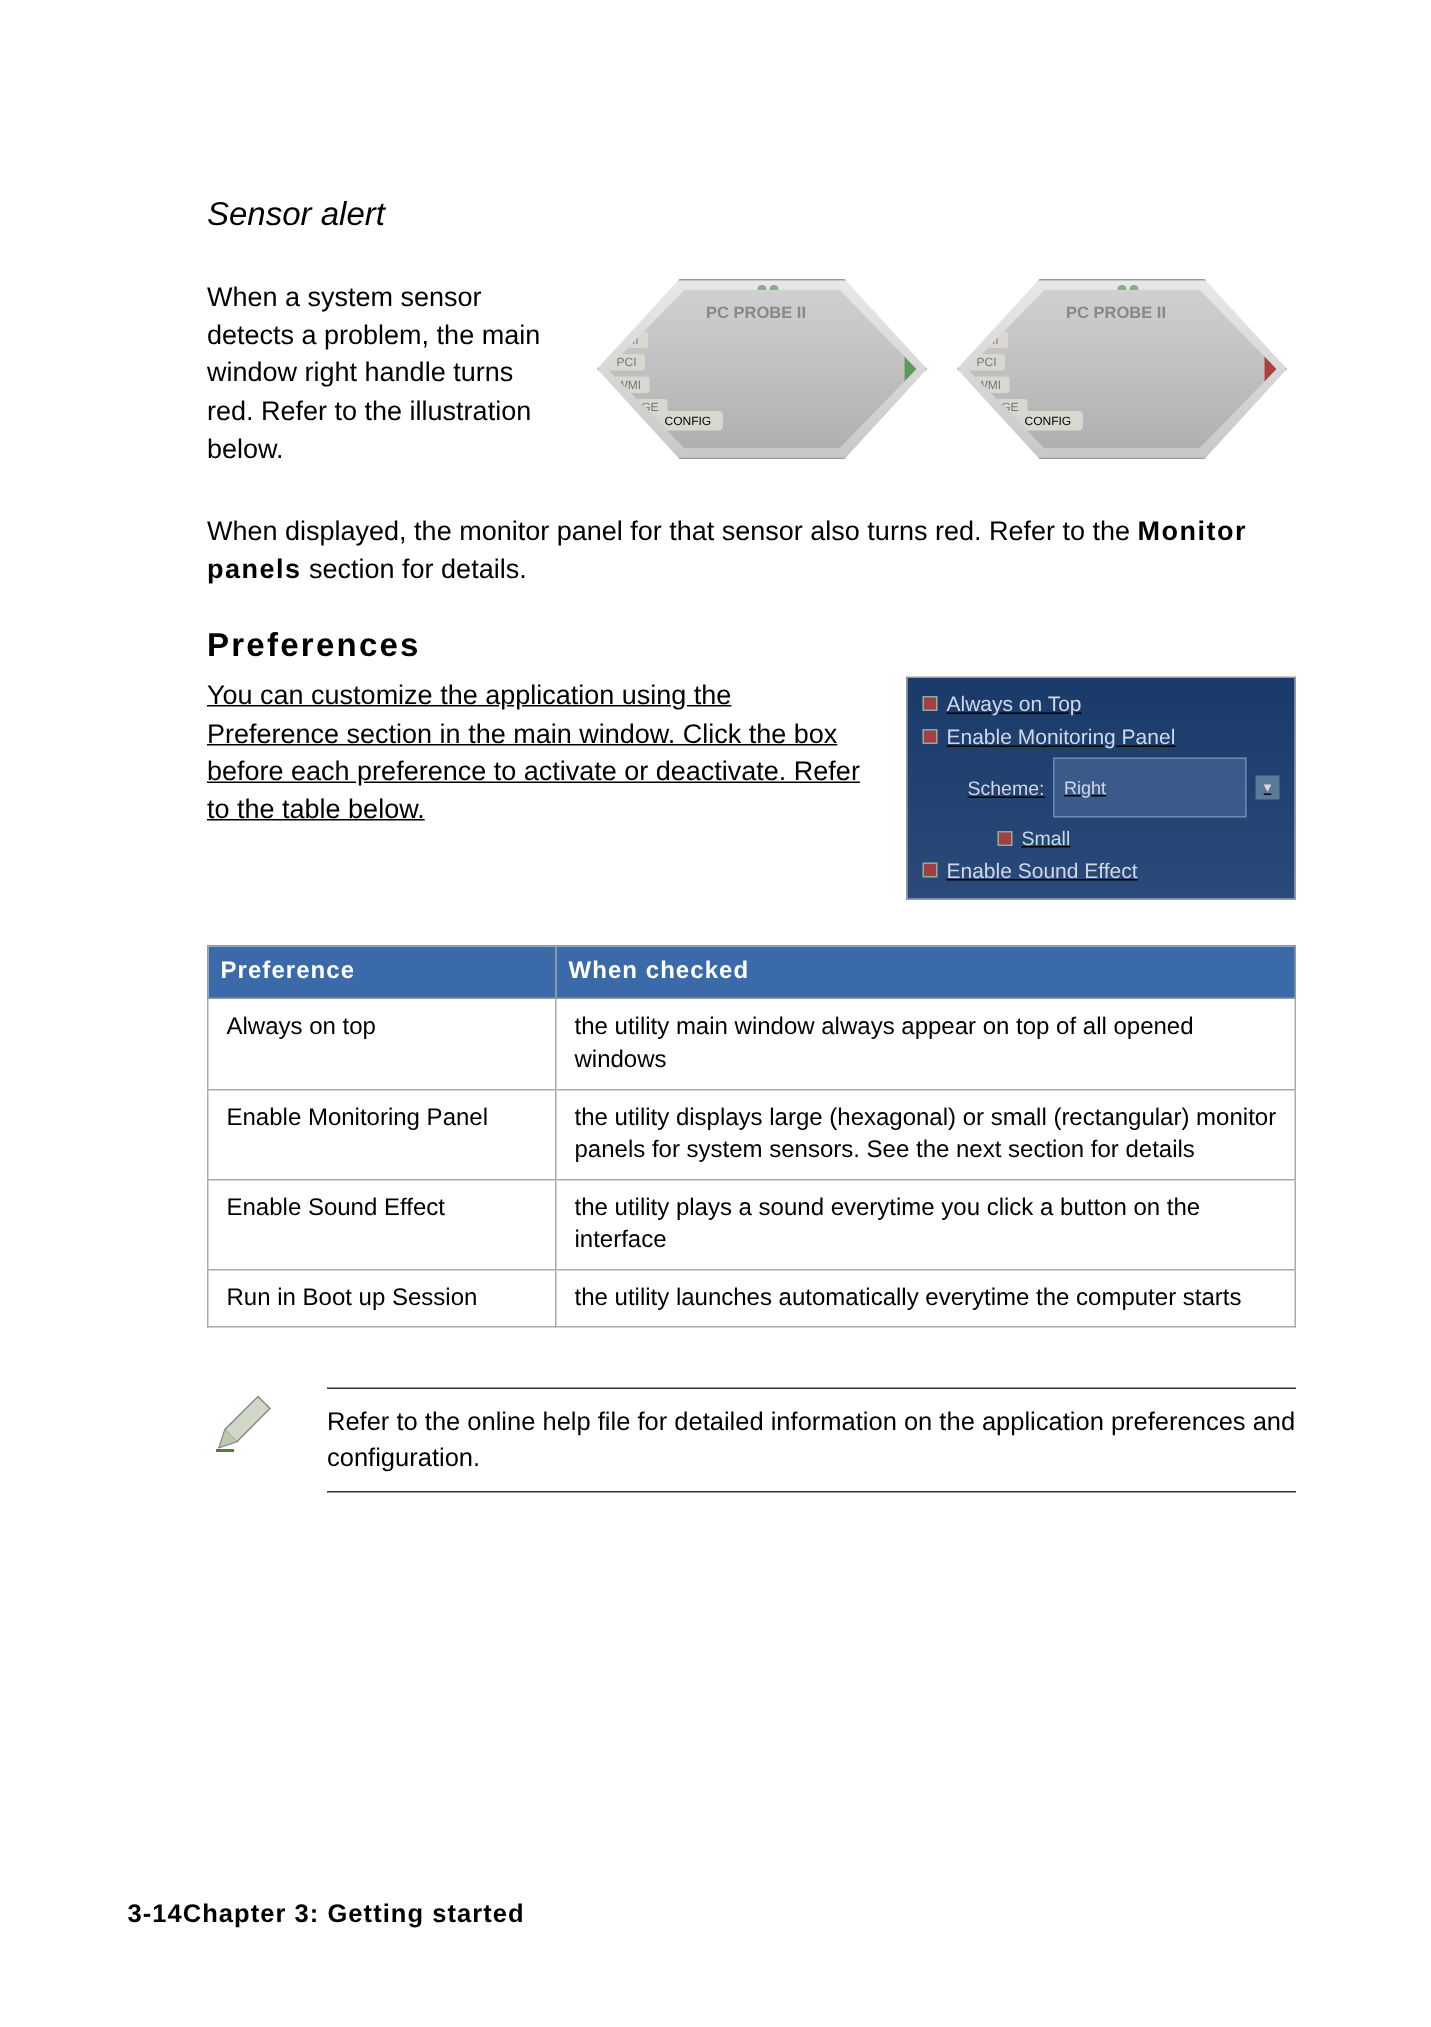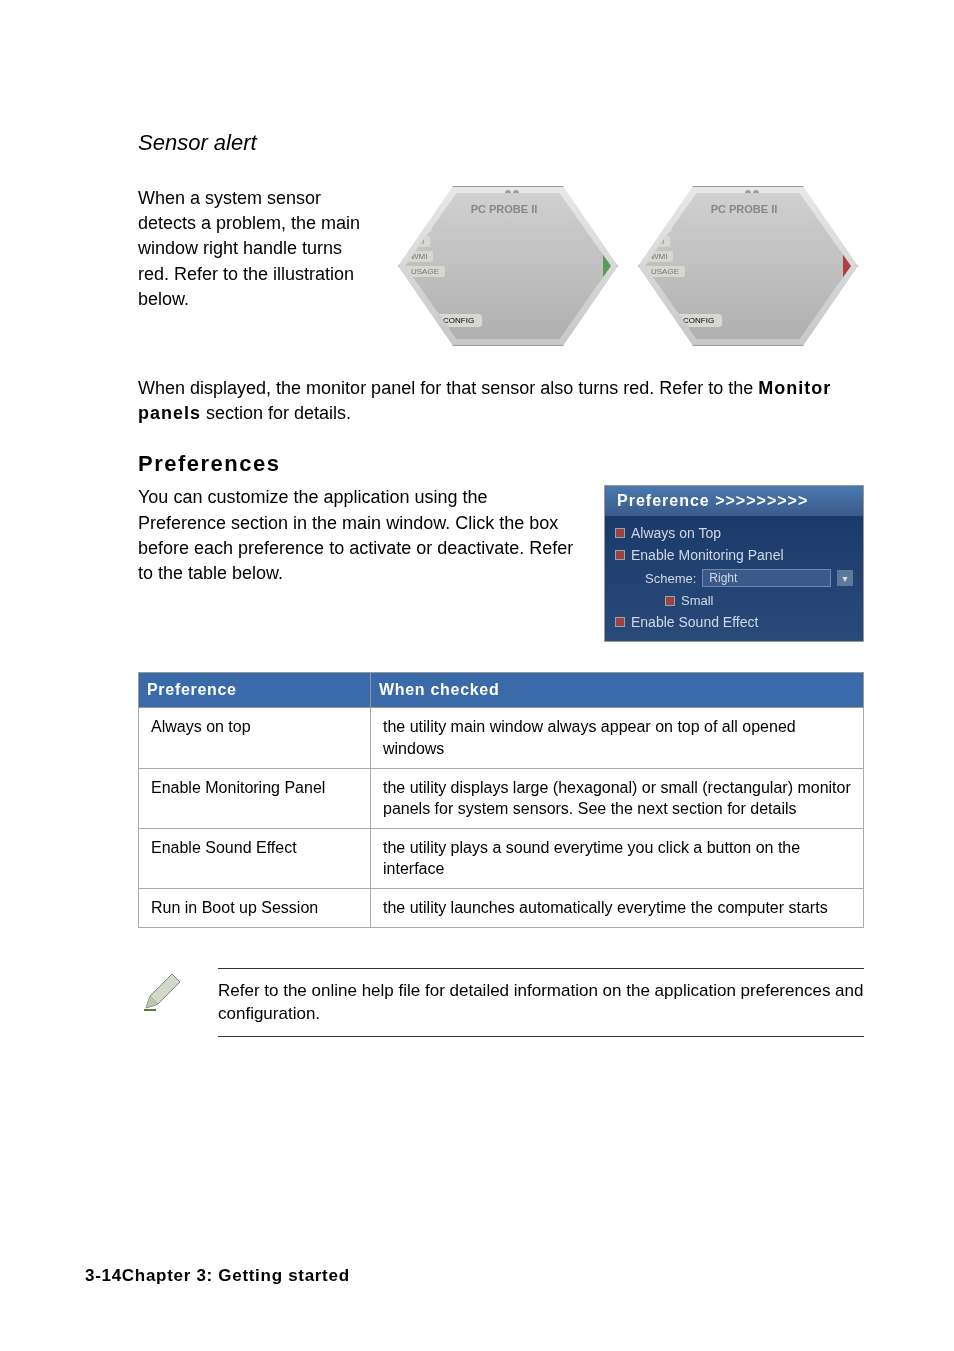--- a/index.html
+++ b/index.html
@@ -30,21 +30,21 @@
     }
     .text-block-narrow {
       flex: 0 0 230px;
     }
     .hexagon-container {
       display: flex;
       gap: 20px;
     }
     .hexagon {
       width: 220px;
-      height: 160px;
+      height: 120px;
       position: relative;
       background: linear-gradient(180deg, #e8e8e8, #c8c8c8);
       clip-path: polygon(25% 0%, 75% 0%, 100% 50%, 75% 100%, 25% 100%, 0% 50%);
       border: 1px solid #999;
     }
     .hexagon-inner {
       position: absolute;
       inset: 6px;
       clip-path: polygon(25% 0%, 75% 0%, 100% 50%, 75% 100%, 25% 100%, 0% 50%);
       display: flex;
@@ -105,20 +105,21 @@
       font-size: 22px;
       letter-spacing: 1.5px;
       margin-bottom: 8px;
       padding-left: 48px;
     }
     .pref-row {
       display: flex;
       gap: 30px;
       margin-bottom: 30px;
       padding-left: 48px;
+      text-decoration: underline;
     }
     .pref-text {
       flex: 1;
       font-size: 18px;
       line-height: 1.4;
     }
     .pref-panel {
       flex: 0 0 260px;
       background: #2a4a7a;
       border: 1px solid #999;
@@ -151,21 +152,21 @@
       height: 10px;
       border: 1px solid #8aa;
       display: inline-block;
       flex-shrink: 0;
     }
     .checked { background: #a04040; }
     .unchecked { background: rgba(0,0,0,0.2); }
     .scheme-input {
       background: #3a5a8a;
       border: 1px solid #6a8ab0;
-      padding: 1px 6px;
+      padding: 12px 6px;
       font-size: 12px;
       flex: 1;
     }
     .scheme-arrow {
       width: 16px;
       height: 16px;
       background: #5a7a9a;
       display: inline-flex;
       align-items: center;
       justify-content: center;
@@ -273,21 +274,20 @@
 
 <div class="body-text">
   <span>When displayed, the monitor panel for that sensor also turns red. Refer to the </span><span class="bold">Monitor panels</span><span> section for details.</span>
 </div>
 
 <div class="heading-bold">Preferences</div>
 
 <div class="pref-row">
   <div class="pref-text">You can customize the application using the Preference section in the main window. Click the box before each preference to activate or deactivate. Refer to the table below.</div>
   <div class="pref-panel">
-    <div class="pref-panel-header">Preference &gt;&gt;&gt;&gt;&gt;&gt;&gt;&gt;&gt;</div>
     <div class="pref-panel-body">
       <div class="pref-item">
         <span class="pref-check checked"></span>
         <span>Always on Top</span>
       </div>
       <div class="pref-item">
         <span class="pref-check checked"></span>
         <span>Enable Monitoring Panel</span>
       </div>
       <div class="pref-item pref-item-indent">

